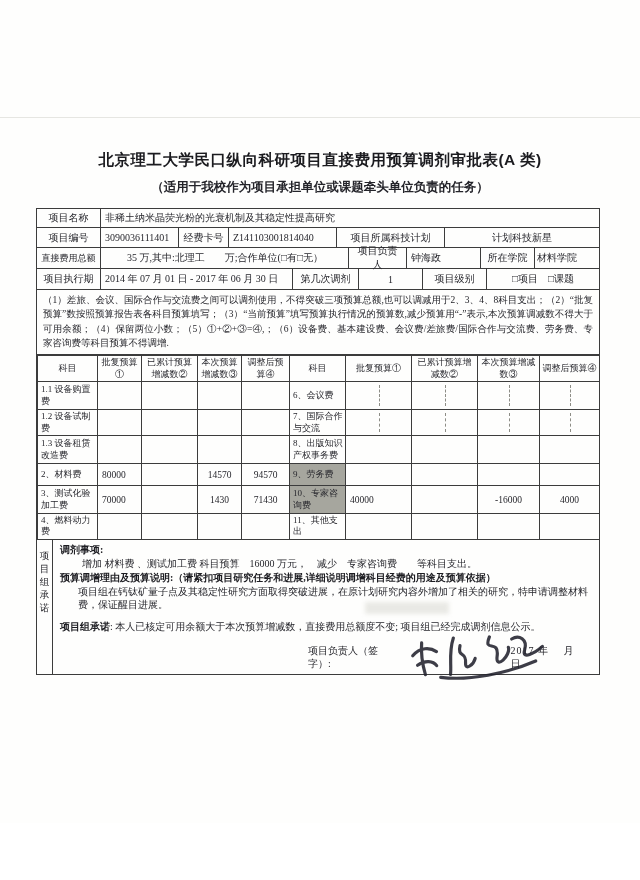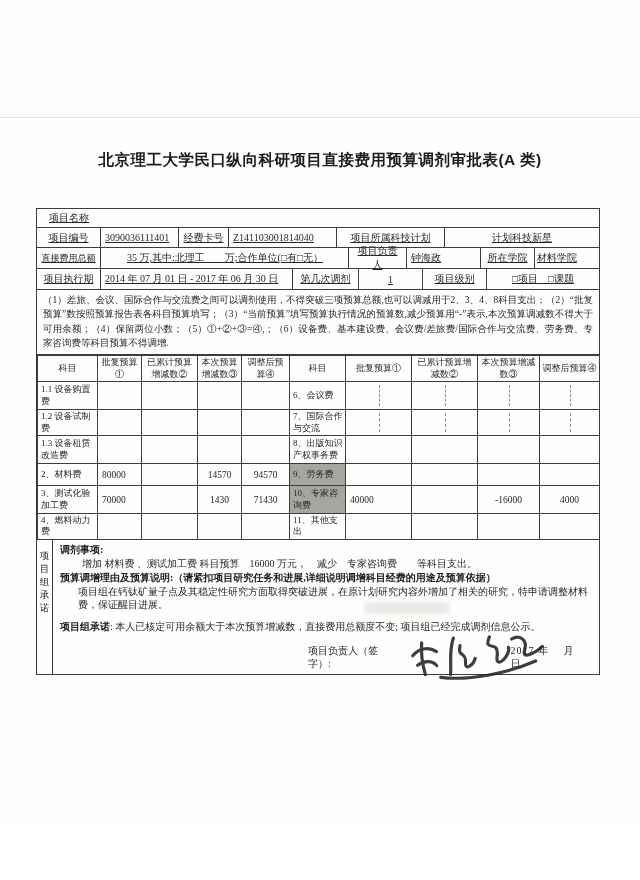--- a/index.html
+++ b/index.html
@@ -3,21 +3,21 @@
 <meta charset="utf-8">
 <style>
   html,body{margin:0;padding:0;}
   body{width:640px;height:880px;background:#ffffff;font-family:"Liberation Serif",serif;color:#222;}
   .paper{position:relative;width:640px;height:823px;background:#fefefd;overflow:hidden;}
   .scan-line{position:absolute;top:117px;left:0;width:640px;height:1px;background:#e6e6e2;}
   .title{position:absolute;top:150px;left:0;width:640px;text-align:center;font-size:15.5px;font-weight:bold;
          font-family:"Liberation Sans",sans-serif;color:#1b1b1f;letter-spacing:.5px;}
   .subtitle{position:absolute;top:179px;left:0;width:640px;text-align:center;font-size:12.5px;font-weight:bold;color:#24242a;}
   .form{position:absolute;top:208px;left:36px;width:562px;border:1px solid #3c3c3c;font-size:10px;color:#26262c;background:#fefefd;}
-  .irow{display:flex;border-bottom:1px solid #3c3c3c;align-items:stretch;text-decoration:underline;}
+  .irow{display:flex;border-bottom:1px solid #3c3c3c;align-items:stretch;}
   .cell{border-right:1px solid #3c3c3c;padding:1px 4px;display:flex;align-items:center;box-sizing:border-box;}
   .cell:last-child{border-right:none;}
   .lab{justify-content:center;text-align:center;}
   .val{font-size:10px;}
   .center{justify-content:center;text-align:center;}
   .notes{border-bottom:1px solid #3c3c3c;padding:3px 6px 4px 6px;font-size:9.5px;line-height:1.5;text-align:justify;color:#1f1f25;}
   table.budget{border-collapse:collapse;width:562px;table-layout:fixed;font-size:9px;}
   table.budget td{border:1px solid #3c3c3c;padding:1px 2px;vertical-align:middle;overflow:hidden;box-sizing:border-box;}
   table.budget td.hd{text-align:center;font-size:9px;line-height:1.25;}
   table.budget td.subj{text-align:left;padding-left:3px;line-height:1.25;}
@@ -40,25 +40,27 @@
   .signdate{margin-left:118px;letter-spacing:1px;}
   .smudge{position:absolute;right:150px;top:62px;width:84px;height:12px;background:#d9d9d2;filter:blur(2px);opacity:.55;}
   .sig{position:absolute;right:52px;bottom:-10px;width:138px;height:56px;transform:rotate(-5deg);}
 </style>
 </head>
 <body>
 
 <div class="paper">
   <div class="scan-line"></div>
   <div class="title">北京理工大学民口纵向科研项目直接费用预算调剂审批表(A 类)</div>
+  <div class="subtitle">（适用于我校作为项目承担单位或课题牵头单位负责的任务）</div>
 
   <div class="form">
 
     <div class="irow" style="height:18px">
       <div class="cell lab" style="width:64px">项目名称</div>
+      <div class="cell val" style="flex:1">非稀土纳米晶荧光粉的光衰机制及其稳定性提高研究</div>
     </div>
     <div class="irow" style="height:19px">
       <div class="cell lab" style="width:64px">项目编号</div>
       <div class="cell val" style="width:78px">3090036111401</div>
       <div class="cell lab" style="width:50px">经费卡号</div>
       <div class="cell val" style="width:108px">Z141103001814040</div>
       <div class="cell lab" style="width:108px">项目所属科技计划</div>
       <div class="cell val center" style="flex:1">计划科技新星</div>
     </div>
     <div class="irow" style="height:20px">

